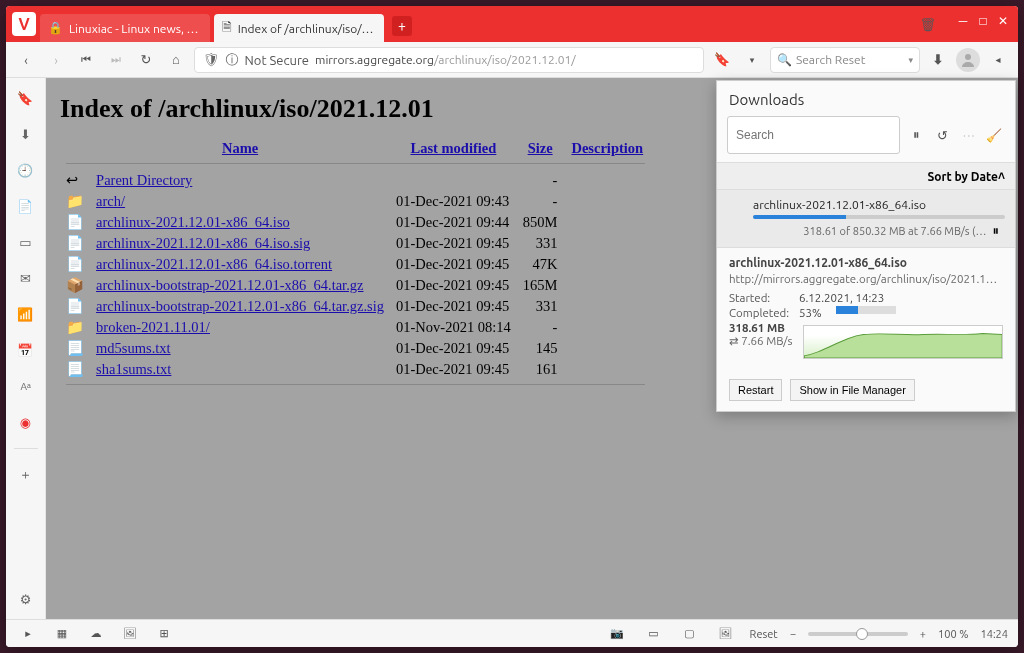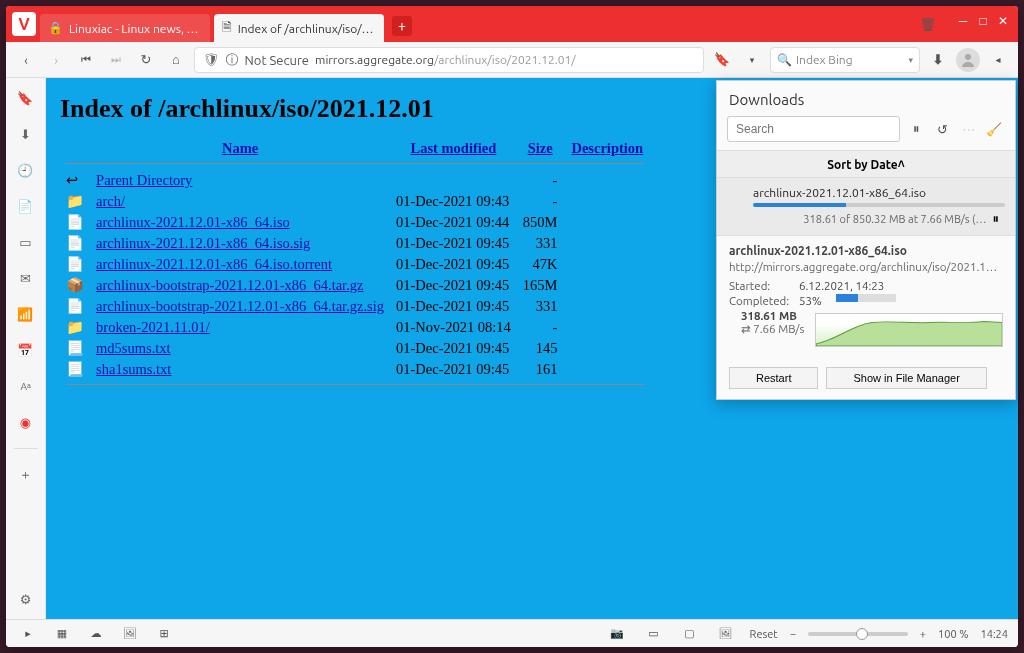--- a/index.html
+++ b/index.html
@@ -54,56 +54,56 @@
 .addrbar .url { font-size:12px; color:#999;text-align:right; }
 .addrbar .url .host { color:#444; }
 .searchbar { width:150px;height:26px;border:1px solid #ddd;border-radius:4px;padding:0 6px;display:flex;align-items:center;gap:4px;color:#888;background:#fff;font-size:12px;}
 .avatar { width:24px;height:24px;border-radius:50%;background:#ddd;display:flex;align-items:center;justify-content:center;color:#888;}
 
 .body { flex:1; display:flex; overflow:hidden; }
 .panel { width:40px; background:#f6f6f6; border-right:1px solid #e5e5e5;display:flex;flex-direction:column;align-items:center;padding:8px 0;gap:12px;}
 .panel .ibtn { color:#666; }
 .panel .sep { height:1px;width:24px;background:#ddd;margin:2px 0;}
 .panel-bottom { margin-top:auto; }
-.content { flex:1; background:#0ea5e9; padding:10px 14px; overflow:auto; position:relative;}
+.content { flex:1; background:#a3a3a3; padding:10px 14px; overflow:auto; position:relative;}
 h1 { font-family: "Times New Roman", serif; font-size:26px; font-weight:bold; margin:6px 0 14px; }
 table.listing { font-family: "Times New Roman", serif; font-size:14.5px; border-collapse:collapse; }
 table.listing th { color:#1a0dab; text-decoration:underline; padding:2px 8px; font-weight:bold;}
 table.listing td { padding:2px 6px; }
 table.listing a { color:#1a0dab; text-decoration:underline; }
 hr { border:none;border-top:1px solid #888;margin:2px 0 4px;}
 
 .dlpanel {
   position:absolute; right:8px; top:80px;
   width:300px; background:#fafafa; border:1px solid #ccc;
   box-shadow:0 4px 14px rgba(0,0,0,.25);
   display:flex;flex-direction:column;
 }
 .dlpanel h2 { font-size:15px; padding:10px 12px 8px;color:#333;font-weight:normal;}
 .dlrow { display:flex; gap:6px; padding:0 10px 8px; align-items:center;}
-.dlsearch { flex:1;height:26px;border:1px solid #ccc;border-radius:3px;padding:0 8px;font-size:12px;}
-.sortbar { background:#eee;border-top:1px solid #ddd;border-bottom:1px solid #ddd;padding:6px 10px;font-size:12px;display:flex;justify-content:center;align-items:center; font-weight:bold;}
+.dlsearch { flex:1;height:38px;border:1px solid #ccc;border-radius:3px;padding:0 8px;font-size:12px;}
+.sortbar { background:#eee;border-top:1px solid #ddd;border-bottom:1px solid #ddd;padding:6px 10px;font-size:12px;display:flex;justify-content:flex-end;align-items:center; font-weight:bold;}
 .dlcard { padding:8px 10px; }
 .dlcard.active { background:#eaeaea; }
 .dlname { font-size:12px; color:#222; margin-left:26px;}
 .pbar { height:4px;background:#ccc;margin:4px 0 4px 26px;border-radius:2px;overflow:hidden;}
 .pbar>div{height:100%;background:#2a82da;}
 .dlstat { font-size:11px;color:#666;margin-left:26px;white-space:nowrap;overflow:hidden;text-overflow:ellipsis;}
 .dldetails { border-top:1px solid #ddd; padding:8px 12px;font-size:11.5px;color:#444;}
 .dldetails .fn { font-weight:bold;font-size:12px;margin-bottom:3px;}
 .dldetails .url { color:#666;margin-bottom:6px;white-space:nowrap;overflow:hidden;text-overflow:ellipsis;}
 .kv { display:flex; gap:10px; margin:2px 0;}
 .kv .k { width:60px; color:#555;}
 .minibar { display:inline-block;width:60px;height:8px;background:#ddd;vertical-align:middle;margin-left:4px;}
 .minibar>div{height:100%;background:#2a82da;}
 .chart { height:34px;background:linear-gradient(to top, #d8f0c8, #fff 70%);border:1px solid #ccc; margin:4px 0 6px 70px;position:relative;overflow:hidden;}
 .chart::before { content:""; position:absolute;inset:0;background:linear-gradient(to right,transparent, transparent);}
 .chart svg { position:absolute;inset:0;width:100%;height:100%;}
 .dlbtns { display:flex;gap:8px;padding:6px 12px 10px;}
-.dlbtns button { font-size:11px;padding:4px 26px;border:1px solid #ccc;background:#f4f4f4;cursor:pointer;}
+.dlbtns button { font-size:11px;padding:4px 8px;border:1px solid #ccc;background:#f4f4f4;cursor:pointer;}
 
 .status { height:28px;border-top:1px solid #ddd;background:#f6f6f6;display:flex;align-items:center;padding:0 10px;gap:10px;font-size:11px;color:#555;}
 .status .right { margin-left:auto;display:flex;align-items:center;gap:12px;}
 .slider { width:100px;height:4px;background:#ccc;position:relative;border-radius:2px;}
 .slider .knob { position:absolute;left:48%;top:-4px;width:12px;height:12px;border-radius:50%;background:#fff;border:1px solid #999;}
 
 svg { display:block; }
 </style>
 </head>
 <body>
@@ -140,21 +140,21 @@
       <span>ⓘ</span>
       <span style="color:#555">Not Secure</span>
       <span class="url">
         <span class="host">mirrors.aggregate.org</span><span>/archlinux/iso/2021.12.01/</span>
       </span>
     </div>
     <div class="ibtn">🔖</div>
     <div class="ibtn" style="font-size:9px">▾</div>
     <div class="searchbar">
       <span>🔍</span>
-      <span>Index Bing</span>
+      <span>Search Reset</span>
       <span style="margin-left:auto;font-size:9px">▾</span>
     </div>
     <div class="ibtn" style="font-weight:bold">⬇</div>
     <div class="avatar">
       <svg width="16" height="16" viewBox="0 0 16 16">
           <circle cx="8" cy="5" r="3" fill="#aaa"></circle>
           <path d="M2 15c0-3 3-5 6-5s6 2 6 5z" fill="#aaa"></path>
         </svg>
     </div>
     <div class="ibtn" style="font-size:10px">◂</div>
@@ -331,21 +331,21 @@
         <span class="k">Started:</span>
         <span>6.12.2021, 14:23</span>
       </div>
     <div class="kv">
         <span class="k">Completed:</span>
         <span>53%</span>
         <span class="minibar">
           <div style="width:37%"></div>
         </span>
       </div>
-    <div style="display:flex;margin-left:12px;">
+    <div style="display:flex;">
       <div>
         <div style="font-weight:bold">318.61 MB</div>
         <div style="color:#666">⇄ <span>7.66 MB/s</span></div>
       </div>
       <div class="chart" style="flex:1;margin-left:10px">
         <svg viewBox="0 0 100 30" preserveAspectRatio="none">
             <path d="M0 28 C10 25 20 10 30 8 C40 6 50 9 60 8 C70 7 80 9 90 7 L100 8 L100 30 L0 30 Z" fill="#b8e09a" stroke="#5a9c3a" stroke-width="0.8"></path>
           </svg>
       </div>
     </div>

